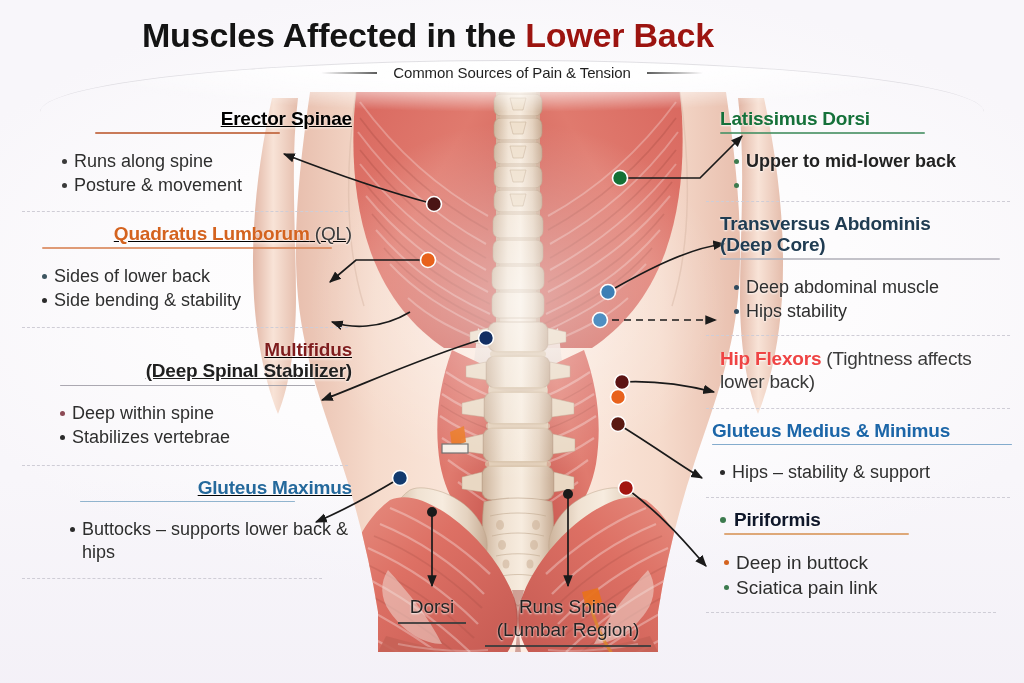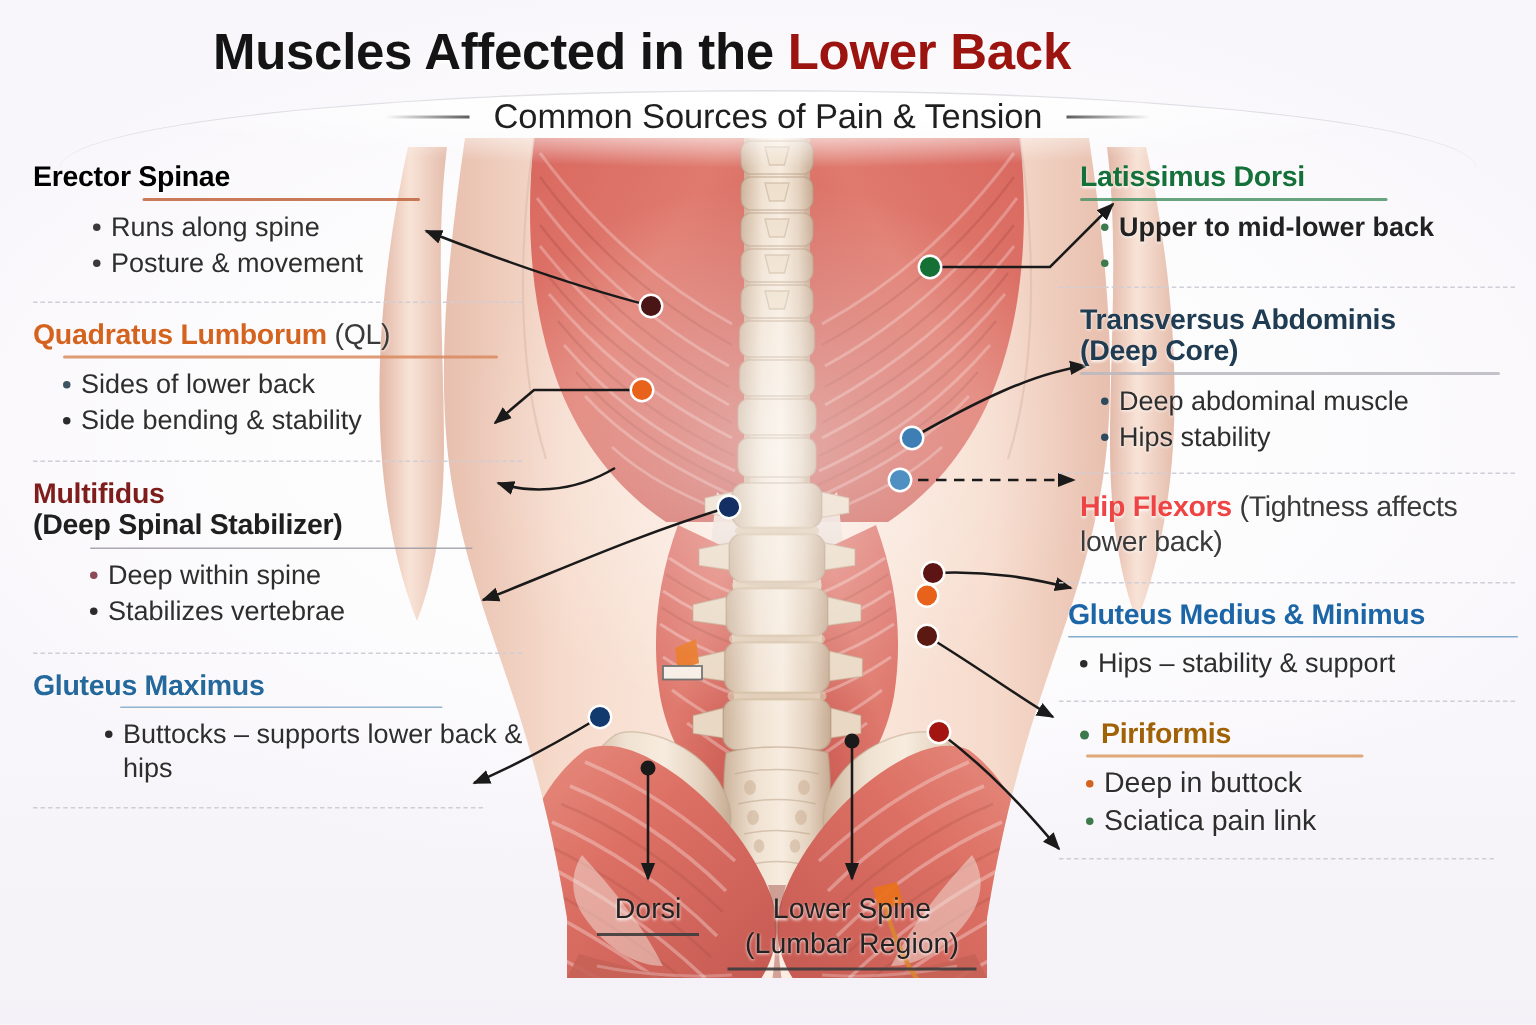--- a/index.html
+++ b/index.html
@@ -31,21 +31,21 @@
     color:#141414;
     text-shadow:0 1px 2px rgba(255,255,255,.95);
   }
   .title .accent { color:#9c1410; }
   .subtitle-wrap {
     position:absolute; left:0; top:64px; width:1024px;
     display:flex; align-items:center; justify-content:center; gap:16px;
   }
   .sub-dash { width:56px; height:2px; background:linear-gradient(90deg,rgba(90,90,90,0),#5d5d5d); }
   .sub-dash.r { background:linear-gradient(90deg,#5d5d5d,rgba(90,90,90,0)); }
-  .subtitle { font-size:23px; color:#1f1f1f; letter-spacing:-.1px; }
+  .subtitle { font-size:15px; color:#1f1f1f; letter-spacing:-.1px; }
   .header-sweep {
     position:absolute; left:40px; top:60px; width:944px; height:52px;
     background:radial-gradient(ellipse 50% 100% at 50% 0%, rgba(255,255,255,.97) 0%, rgba(255,255,255,.85) 45%, rgba(255,255,255,0) 100%);
     border-top:1px solid rgba(200,198,205,.55);
     border-radius:50%/100% 100% 0 0;
     pointer-events:none;
   }
 
   
   .anatomy { position:absolute; left:238px; top:92px; width:560px; height:560px; z-index:10; }
@@ -59,39 +59,39 @@
   .col-left  { left:22px;  top:108px; width:330px; }
   .col-right { left:706px; top:108px; width:308px; }
 
   .block { position:relative; }
   .block .head {
     font-size:19px; font-weight:bold; line-height:1.12; letter-spacing:-.2px;
     text-shadow:0 1px 2px rgba(255,255,255,.9);
   }
   .block .head .light-paren { font-weight:normal; color:#3a3a3a; }
   .rule { height:2px; margin-top:3px; border-radius:1px; opacity:.85; }
-  .bullets { margin-top:6px; }
+  .bullets { margin-top:16px; }
   .bl {
     display:flex; align-items:flex-start; gap:7px;
     font-size:18px; line-height:1.26; color:#2e2e2e;
     text-shadow:0 1px 2px rgba(255,255,255,.85);
     margin-bottom:1px;
   }
   .bl .dot {
     flex:0 0 auto; width:5px; height:5px; border-radius:50%;
     background:#3a3a3a; margin-top:9px;
   }
   .bl .txt { flex:1 1 auto; }
   .sep {
     height:0; border-top:1px dashed #cfcdd6;
     margin:11px 4px 11px 0;
   }
 
   
-  .head-c { text-align:left; }
+  .head-c { text-align:right;text-decoration:underline; }
   .rule-c { margin-left:auto; margin-right:auto; }
 
   
   .bottom-lab {
     position:absolute; z-index:36; text-align:center;
     font-size:19px; color:#232323; line-height:1.2;
     text-shadow:0 1px 2px rgba(255,255,255,.9);
   }
   .bottom-lab .ul { height:2px; background:#3c3c3c; margin:3px auto 0; opacity:.9; }
 </style>
@@ -598,21 +598,21 @@
           <span class="txt">Hips – stability &amp; support</span>
         </div>
       </div>
     </div>
 
     <div class="sep" style="margin-top:13px;"></div>
 
     <div class="block">
       <div class="head" style="padding-left:14px;display:flex;align-items:center;gap:8px;">
         <span class="dot" style="width:6px;height:6px;border-radius:50%;background:#3c7a4e;display:inline-block;"></span>
-        <span style="color:#a16207;">Piriformis</span>
+        <span style="color:#0f172a;">Piriformis</span>
       </div>
       <div class="rule" style="width:185px;margin-left:18px;background:#d99a62;"></div>
       <div class="bullets">
         <div class="bl" style="padding-left:18px;">
           <span class="dot" style="background:#d4631f;"></span>
           <span class="txt" style="font-size:19px;">Deep in buttock</span>
         </div>
         <div class="bl" style="padding-left:18px;">
           <span class="dot" style="background:#3c7a4e;"></span>
           <span class="txt" style="font-size:19px;">Sciatica pain link</span>
@@ -622,18 +622,18 @@
 
     <div class="sep" style="margin-top:12px;width:290px;"></div>
   </div>
 
   <div class="bottom-lab" style="left:378px;top:596px;width:108px;">
     <div>Dorsi</div>
     <div class="ul" style="width:68px;"></div>
   </div>
 
   <div class="bottom-lab" style="left:470px;top:596px;width:196px;">
-    <div>Lower Spine</div>
+    <div>Runs Spine</div>
     <div>(Lumbar Region)</div>
     <div class="ul" style="width:166px;"></div>
   </div>
 
 </div>
 
 </body></html>

